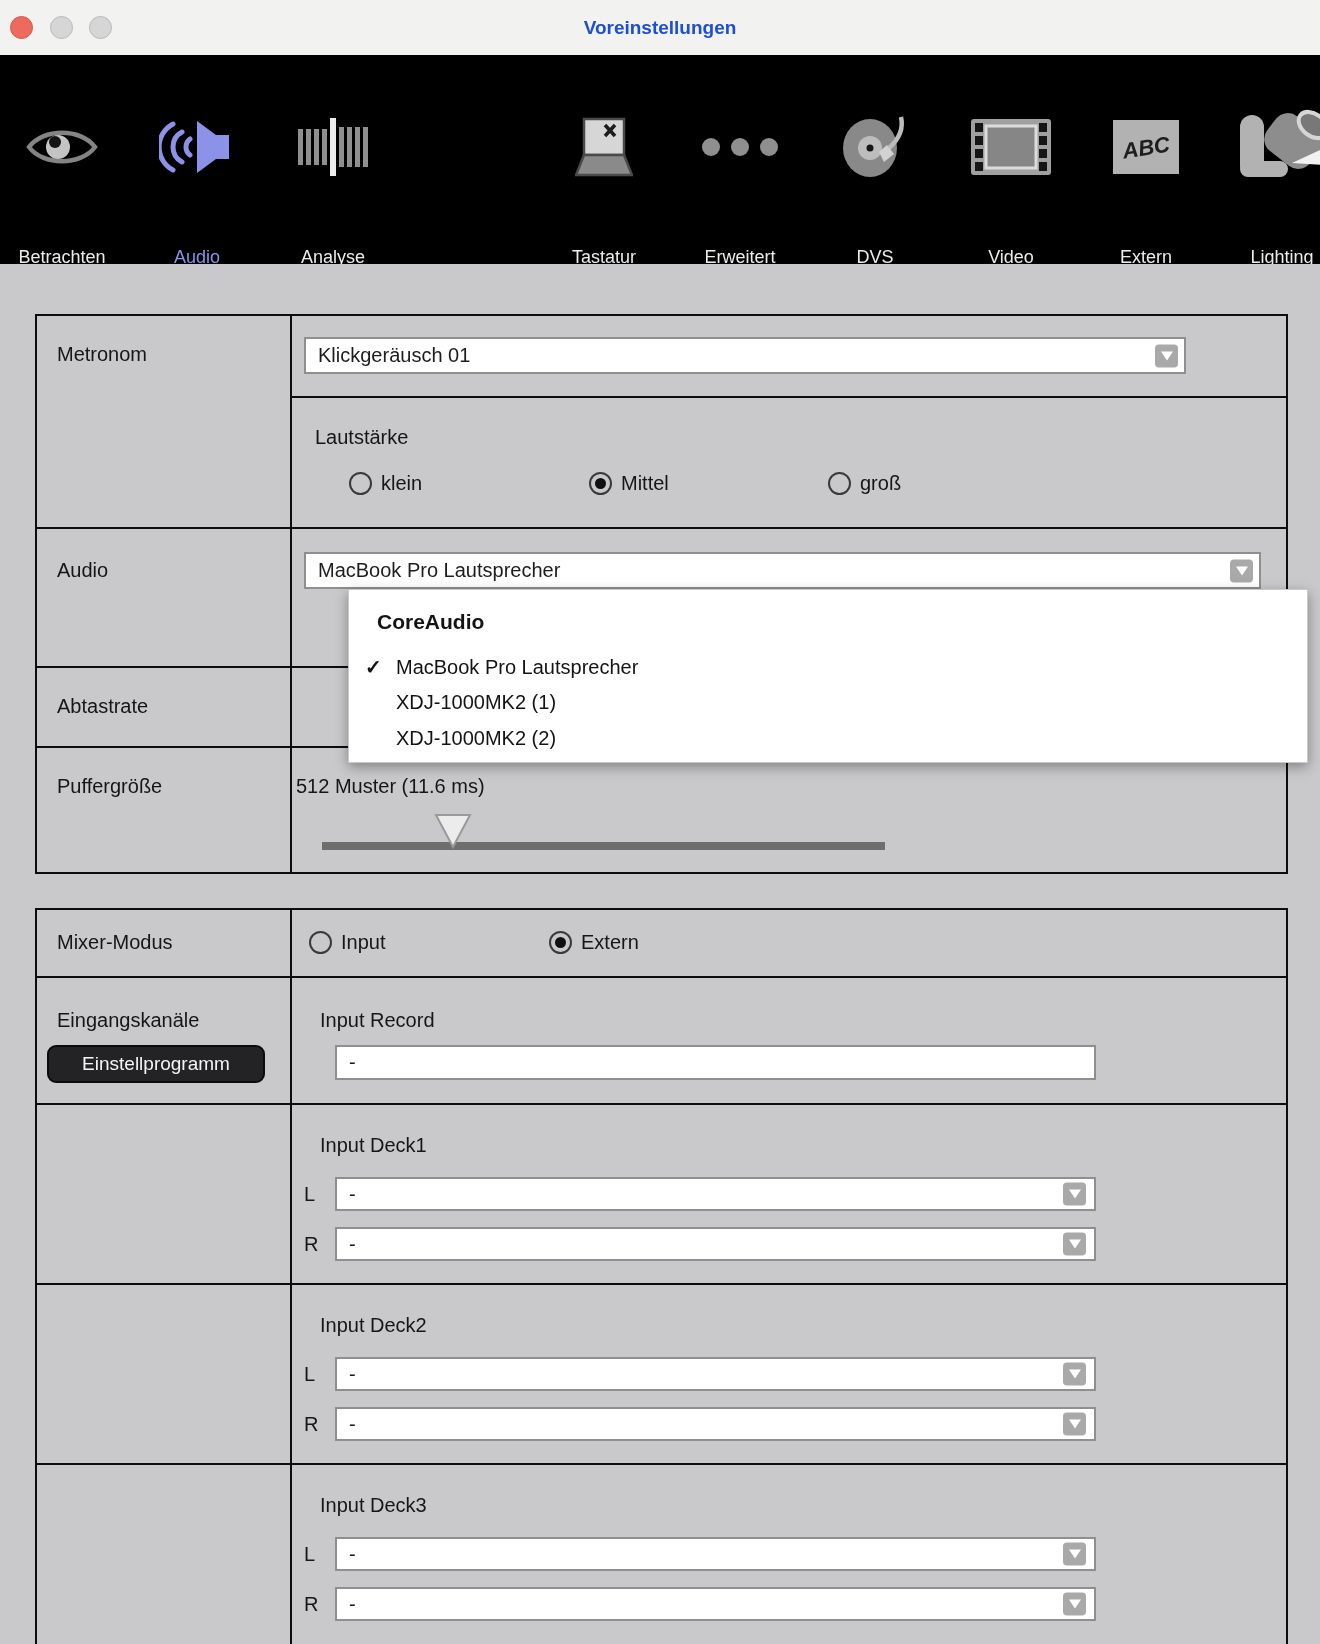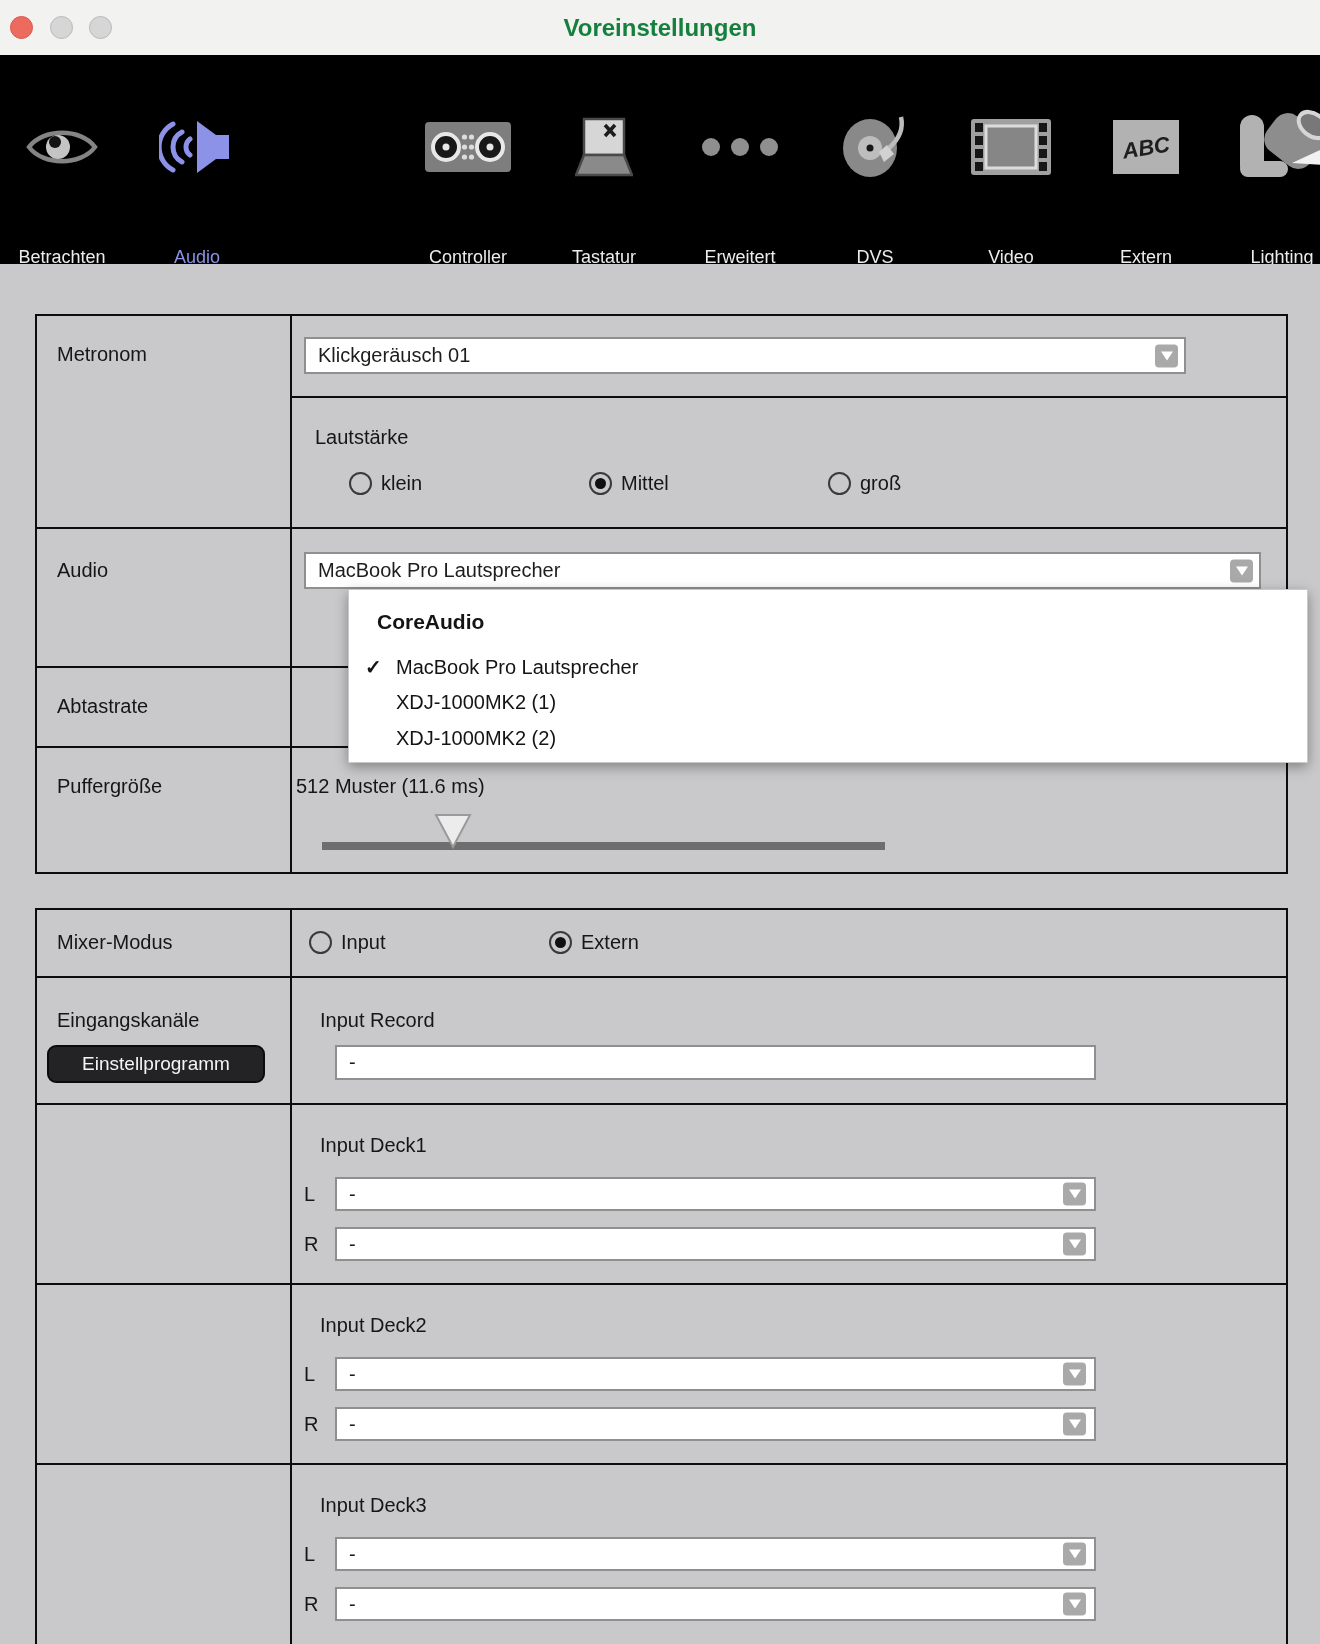--- a/index.html
+++ b/index.html
@@ -4,21 +4,21 @@
 <style>
   html,body{margin:0;padding:0;}
   body{width:1320px;height:1644px;overflow:hidden;position:relative;
        background:#c9c9cb;font-family:"Liberation Sans",sans-serif;}
   
   .titlebar{position:absolute;left:0;top:0;width:1320px;height:55px;background:#f2f2f0;}
   .tl{position:absolute;top:16px;width:23px;height:23px;border-radius:50%;box-sizing:border-box;}
   .tl.red{background:#ed6a5e;border:1px solid #d9584c;}
   .tl.gray{background:#d6d6d6;border:1px solid #b9b9b9;}
   .wtitle{position:absolute;left:0;top:0;width:100%;height:55px;display:flex;align-items:center;justify-content:center;
-          font-size:24px;font-weight:bold;color:#15803d;}
+          font-size:19px;font-weight:bold;color:#1d4ed8;}
   
   .toolbar{position:absolute;left:0;top:55px;width:1320px;height:209px;background:#000;overflow:hidden;}
   .tb-item{position:absolute;top:0;height:209px;width:130px;cursor:default;}
   .tb-icon{position:absolute;top:50px;left:0;width:130px;height:84px;display:flex;align-items:center;justify-content:center;}
   .tb-label{position:absolute;top:192px;left:0;width:130px;text-align:center;font-size:18px;color:#ececec;}
   .tb-label.active{color:#8b92e8;}
   
   .panel{position:absolute;left:35px;width:1253px;border:2px solid #0c0c0c;box-sizing:border-box;background:#c9c9cb;}
   .hline{position:absolute;left:0;right:0;height:2px;background:#0c0c0c;}
   .vline{position:absolute;top:0;bottom:0;width:2px;background:#0c0c0c;left:253px;}
@@ -70,39 +70,37 @@
         <path d="M14,8 A26,26 0 0 0 14,54" fill="none" stroke="#8b92e8" stroke-width="5" stroke-linecap="round"></path>
         <path d="M23,16 A17,17 0 0 0 23,46" fill="none" stroke="#8b92e8" stroke-width="5" stroke-linecap="round"></path>
         <path d="M31,23 A10,10 0 0 0 31,39" fill="none" stroke="#8b92e8" stroke-width="5" stroke-linecap="round"></path>
         <polygon points="38,5 57,19 57,43 38,57" fill="#8b92e8"></polygon>
         <rect x="57" y="19" width="13" height="24" fill="#8b92e8"></rect>
       </svg>
     </div>
     <div class="tb-label active">Audio</div>
   </div>
 
-
-  <div class="tb-item" style="left:403px">
-    <div class="tb-icon">
-      <svg width="86" height="50" viewBox="0 0 86 50">
-        <rect x="0" y="0" width="86" height="50" rx="4" fill="#7e7e7e"></rect>
-        <circle cx="21" cy="25" r="13" fill="#191919" stroke="#e8e8e8" stroke-width="4"></circle>
-        <circle cx="21" cy="25" r="3.5" fill="#e8e8e8"></circle>
-        <circle cx="65" cy="25" r="13" fill="#191919" stroke="#e8e8e8" stroke-width="4"></circle>
-        <circle cx="65" cy="25" r="3.5" fill="#e8e8e8"></circle>
-        <circle cx="39.5" cy="15" r="2.6" fill="#dcdcdc"></circle>
-          <circle cx="46.5" cy="15" r="2.6" fill="#dcdcdc"></circle>
-        <circle cx="39.5" cy="25" r="2.6" fill="#dcdcdc"></circle>
-          <circle cx="46.5" cy="25" r="2.6" fill="#dcdcdc"></circle>
-        <circle cx="39.5" cy="35" r="2.6" fill="#dcdcdc"></circle>
-          <circle cx="46.5" cy="35" r="2.6" fill="#dcdcdc"></circle>
-      </svg>
-    </div>
-    <div class="tb-label">Controller</div>
-  </div>
+  <div class="tb-item" style="left:268px">
+    <div class="tb-icon">
+      <svg width="70" height="62" viewBox="0 0 70 62">
+        <rect x="0" y="13" width="5" height="36" fill="#8f8f8f"></rect>
+        <rect x="8" y="13" width="5" height="36" fill="#8f8f8f"></rect>
+        <rect x="16" y="13" width="5" height="36" fill="#8f8f8f"></rect>
+        <rect x="24" y="13" width="5" height="36" fill="#8f8f8f"></rect>
+        <rect x="32" y="2" width="6" height="58" fill="#ececec"></rect>
+        <rect x="41" y="11" width="5" height="40" fill="#8f8f8f"></rect>
+        <rect x="49" y="11" width="5" height="40" fill="#8f8f8f"></rect>
+        <rect x="57" y="11" width="5" height="40" fill="#8f8f8f"></rect>
+        <rect x="65" y="11" width="5" height="40" fill="#8f8f8f"></rect>
+      </svg>
+    </div>
+    <div class="tb-label">Analyse</div>
+  </div>
+
 
   <div class="tb-item" style="left:675px">
     <div class="tb-icon">
       <svg width="80" height="22" viewBox="0 0 80 22">
         <circle cx="11" cy="11" r="9" fill="#8f8f8f"></circle>
         <circle cx="40" cy="11" r="9" fill="#8f8f8f"></circle>
         <circle cx="69" cy="11" r="9" fill="#8f8f8f"></circle>
       </svg>
     </div>
     <div class="tb-label">Erweitert</div>

